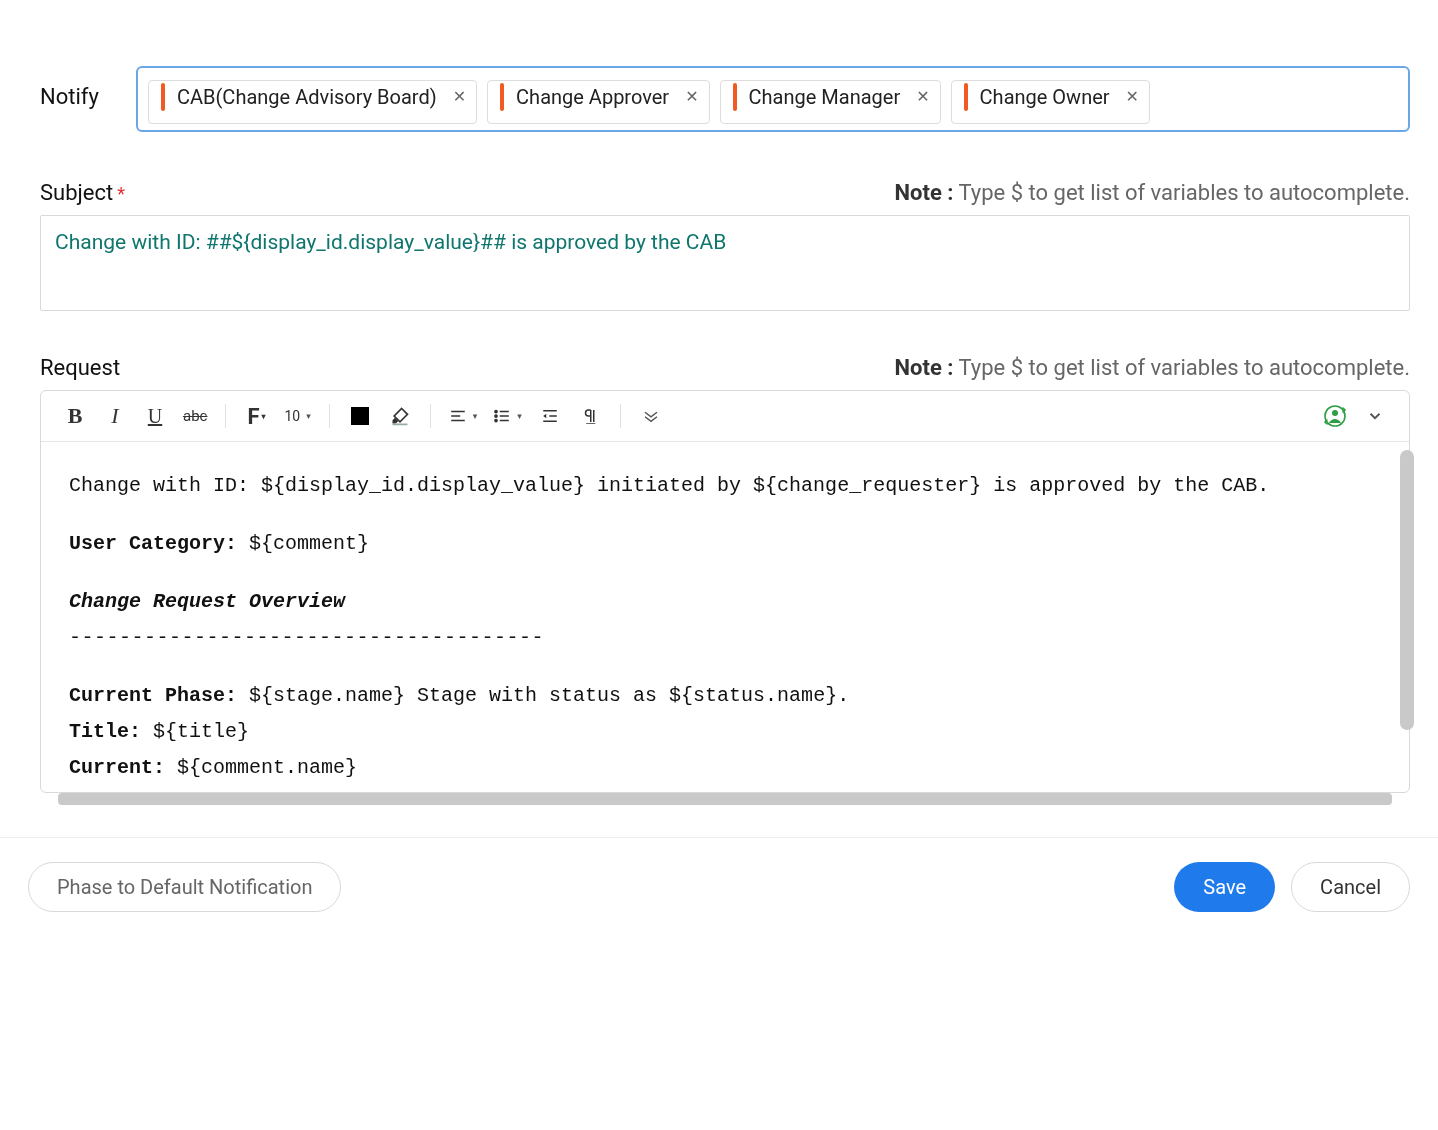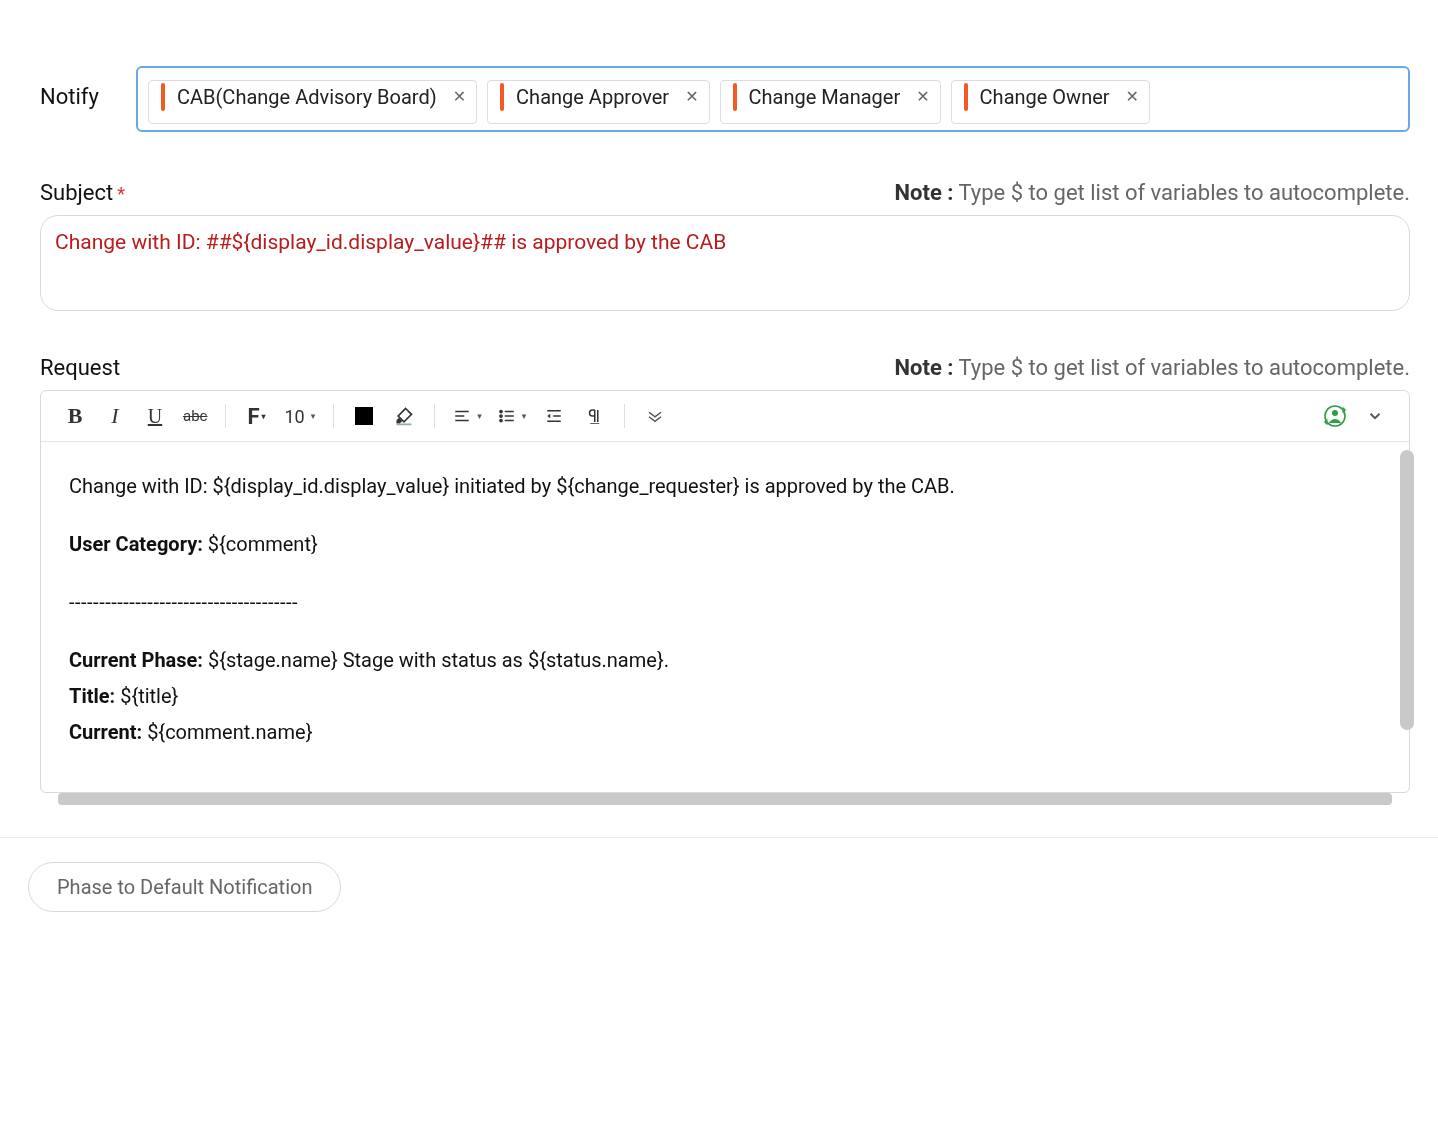--- a/index.html
+++ b/index.html
@@ -66,27 +66,27 @@
     font-size: 22px;
     color: #111;
   }
   .section-head .req { color: #e03131; margin-left: 4px; font-size: 18px; }
   .note { font-size: 22px; color: #333; }
   .note strong { font-weight: 700; }
   .note span.muted { color: #666; }
   .subject-input {
     width: 100%;
     border: 1px solid #d9d9d9;
-    border-radius: 18px;
+    border-radius: 2px;
     font-size: 21px;
     padding: 14px 14px 32px 14px;
     outline: none;
     resize: none;
     font-family: inherit;
-    color: #b91c1c;
+    color: #0f766e;
   }
   .editor {
     border: 1px solid #d9d9d9;
     border-radius: 6px;
     overflow: hidden;
   }
   .toolbar {
     display: flex;
     align-items: center;
     border-bottom: 1px solid #e5e5e5;
@@ -111,38 +111,38 @@
     height: 24px;
     background: #e0e0e0;
     margin: 0 8px;
   }
   .tb-bold { font-weight: 800; font-family: Georgia, serif; font-size: 22px; }
   .tb-italic { font-style: italic; font-family: Georgia, serif; font-size: 22px; }
   .tb-under { text-decoration: underline; font-family: Georgia, serif; font-size: 20px; }
   .tb-strike { text-decoration: line-through; font-size: 15px; }
   .tb-font { font-weight: 700; font-size: 22px; position: relative; }
   .tb-font::after { content: "▾"; font-size: 8px; margin-left: 2px; }
-  .tb-size { font-size: 18px; }
+  .tb-size { font-size: 14px; }
   .tb-size::after { content: "▾"; font-size: 9px; margin-left: 6px; color: #555; }
   .color-swatch {
     width: 18px; height: 18px; background: #000;
   }
   .tb-caret::after { content: "▾"; font-size: 9px; margin-left: 6px; color: #555; }
   .tb-spacer { flex: 1; }
   .tb-collapse svg { width: 18px; height: 18px; }
   .tb-user-icon svg { width: 24px; height: 24px; }
   .editor-body {
     padding: 28px 28px 6px 28px;
     font-size: 20px;
     line-height: 1.6;
     color: #111;
     height: 350px;
     overflow: hidden;
   }
-  .editor-body p { margin: 0 0 4px 0; }
+  .editor-body p { margin: 0 0 4px 0; font-family: Liberation Mono, monospace; }
   .editor-body .spaced { margin-bottom: 26px; }
   .editor-body .dashes { letter-spacing: 0.5px; }
   .bottom-scroll {
     margin: 0 18px 0 18px;
     height: 16px;
     border-radius: 4px;
   }
   .bottom-scroll .track {
     background: #c9c9c9;
     height: 12px;
@@ -323,32 +323,37 @@
               <polyline points="6,9 12,15 18,9"></polyline>
             </svg>
         </span>
       </div>
 
       <div class="editor-body">
         <p class="spaced">Change with ID: ${display_id.display_value} initiated by ${change_requester} is approved by the CAB.</p>
         <p class="spaced">
           <strong>User Category:</strong><span> ${comment}</span>
         </p>
+        <p><strong><em>Change Request Overview</em></strong></p>
         <p class="dashes spaced">--------------------------------------</p>
         <p><strong>Current Phase:</strong><span> ${stage.name} Stage with status as ${status.name}.</span></p>
         <p><strong>Title:</strong><span> ${title}</span></p>
         <p><strong>Current:</strong><span> ${comment.name}</span></p>
         <p></p>
 
       </div>
     </div>
     <div class="bottom-scroll">
         <div class="track"></div>
       </div>
   </div>
 
   <div class="side-scroll"></div>
 </div>
 
 <div class="footer-line"></div>
 <div class="footer">
   <div class="btn btn-ghost">Phase to Default Notification</div>
+  <div class="right-actions">
+    <div class="btn btn-primary">Save</div>
+    <div class="btn btn-cancel">Cancel</div>
+  </div>
 </div>
 
 </body></html>

